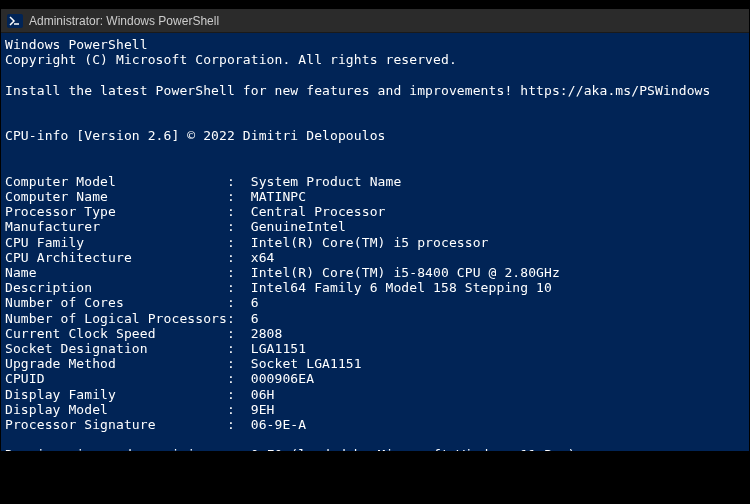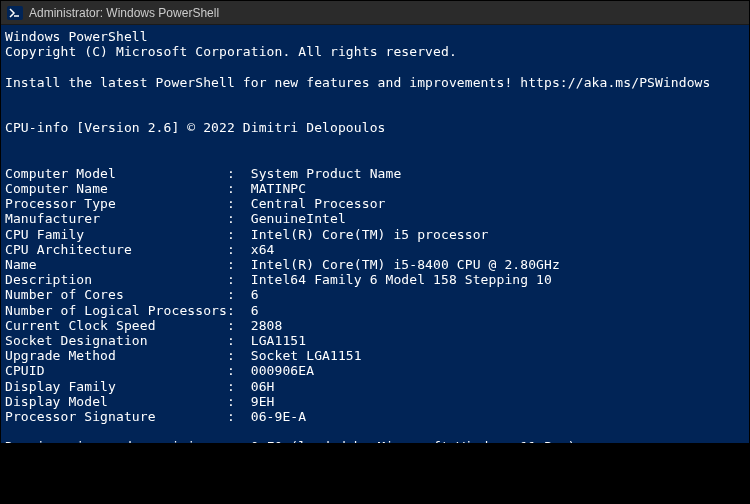--- a/index.html
+++ b/index.html
@@ -6,21 +6,21 @@
   html, body {
     width: 750px;
     height: 504px;
     overflow: hidden;
     background: #000;
     font-family: Consolas, "Lucida Console", monospace;
   }
   .window {
     position: absolute;
     left: 0;
-    top: 0;
+    top: 8px;
     width: 750px;
     height: 444px;
     background: #1e1e1e;
     display: flex;
     flex-direction: column;
     border: 1px solid #000;
   }
   .titlebar {
     height: 24px;
     background: #2b2b2b;

